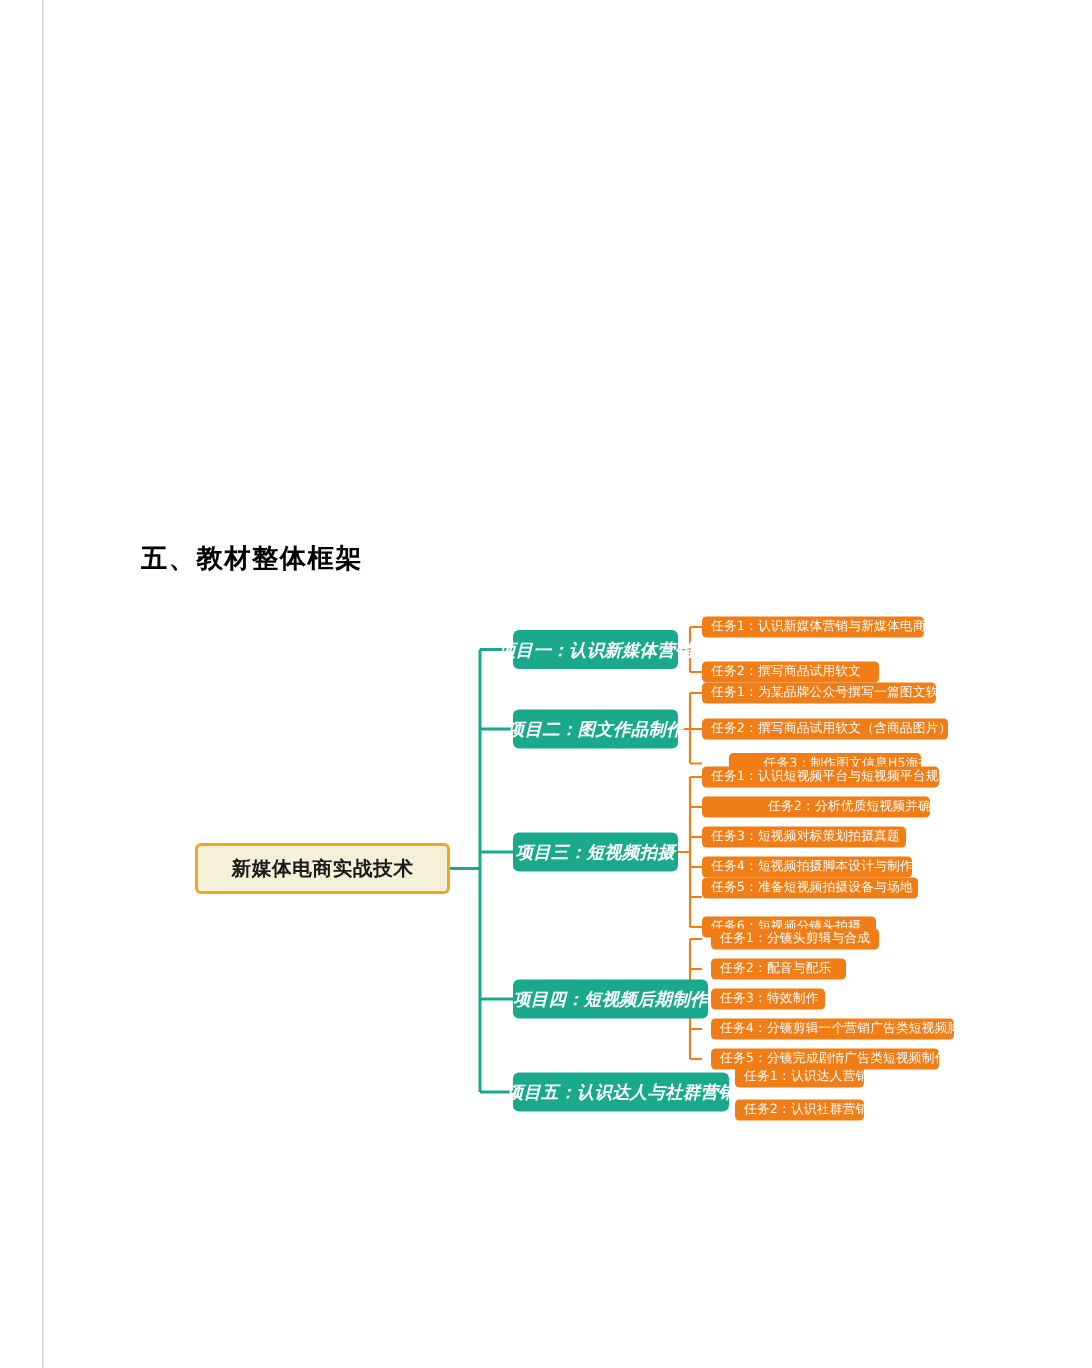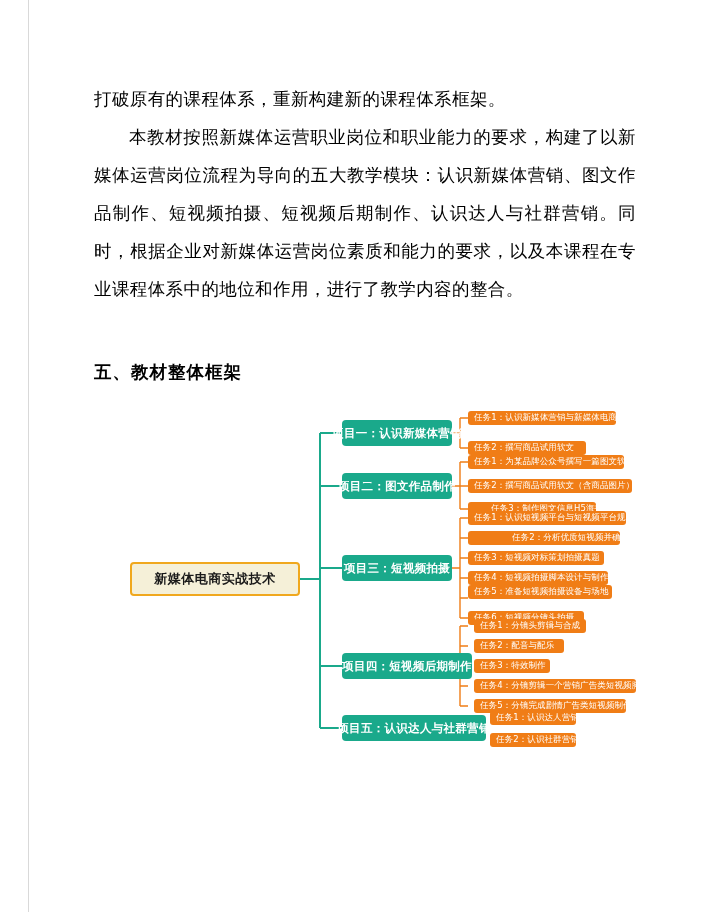--- a/index.html
+++ b/index.html
@@ -73,43 +73,40 @@
     letter-spacing:0.5px;
   }
   .proj{
     background:#1aa98b;
     color:#ffffff;
     border-radius:4px;
     font-size:11.5px;
     font-weight:bold;
     height:26px;
     letter-spacing:0.3px;
+    font-style:italic;
   }
   .task{
     background:#f07d16;
     color:#ffffff;
     border-radius:3px;
     font-size:8.5px;
     height:14px;
     padding:0 6px;
     letter-spacing:0.1px;
     justify-content:flex-start;
   }
 </style>
 </head>
 <body>
 
 <div class="page">
 
   <div class="left-rule"></div>
 
-  <div class="body-text">
-    <p class="para">打破原有的课程体系，重新构建新的课程体系框架。</p>
-    <p class="para indent">本教材按照新媒体运营职业岗位和职业能力的要求，构建了以新媒体运营岗位流程为导向的五大教学模块：认识新媒体营销、图文作品制作、短视频拍摄、短视频后期制作、认识达人与社群营销。同时，根据企业对新媒体运营岗位素质和能力的要求，以及本课程在专业课程体系中的地位和作用，进行了教学内容的整合。</p>
-  </div>
 
   <div class="heading">五、教材整体框架</div>
 
   <div class="map">
 
     <svg width="542" height="370">
 
       <path d="M206 181 H226" stroke="#1aa98b" stroke-width="2" fill="none"></path>
       <path d="M226 35 V330" stroke="#1aa98b" stroke-width="2" fill="none"></path>
 
@@ -132,21 +129,21 @@
 
     <div class="node root">新媒体电商实战技术</div>
 
     <div class="node proj" style="left:248px;top:22px;width:110px;">项目一：认识新媒体营销</div>
     <div class="node task" style="left:374px;top:13px;width:148px;">任务1：认识新媒体营销与新媒体电商</div>
     <div class="node task" style="left:374px;top:43px;width:118px;">任务2：撰写商品试用软文</div>
 
     <div class="node proj" style="left:248px;top:75px;width:110px;">项目二：图文作品制作</div>
     <div class="node task" style="left:374px;top:57px;width:156px;">任务1：为某品牌公众号撰写一篇图文软文</div>
     <div class="node task" style="left:374px;top:81px;width:164px;">任务2：撰写商品试用软文（含商品图片）</div>
-    <div class="node task" style="left:374px;top:104px;width:128px;padding-left:23px;">任务3：制作图文信息H5海报</div>
+    <div class="node task" style="left:392px;top:104px;width:128px;padding-left:23px;">任务3：制作图文信息H5海报</div>
 
     <div class="node proj" style="left:248px;top:157px;width:110px;">项目三：短视频拍摄</div>
     <div class="node task" style="left:374px;top:113px;width:158px;">任务1：认识短视频平台与短视频平台规则</div>
     <div class="node task" style="left:374px;top:133px;width:152px;padding-left:44px;">任务2：分析优质短视频并确定对标视频</div>
     <div class="node task" style="left:374px;top:153px;width:136px;text-align:center;">任务3：短视频对标策划拍摄真题</div>
     <div class="node task" style="left:374px;top:173px;width:140px;">任务4：短视频拍摄脚本设计与制作</div>
     <div class="node task" style="left:374px;top:187px;width:144px;">任务5：准备短视频拍摄设备与场地</div>
     <div class="node task" style="left:374px;top:213px;width:116px;">任务6：短视频分镜头拍摄</div>
 
     <div class="node proj" style="left:248px;top:255px;width:130px;">项目四：短视频后期制作</div>

